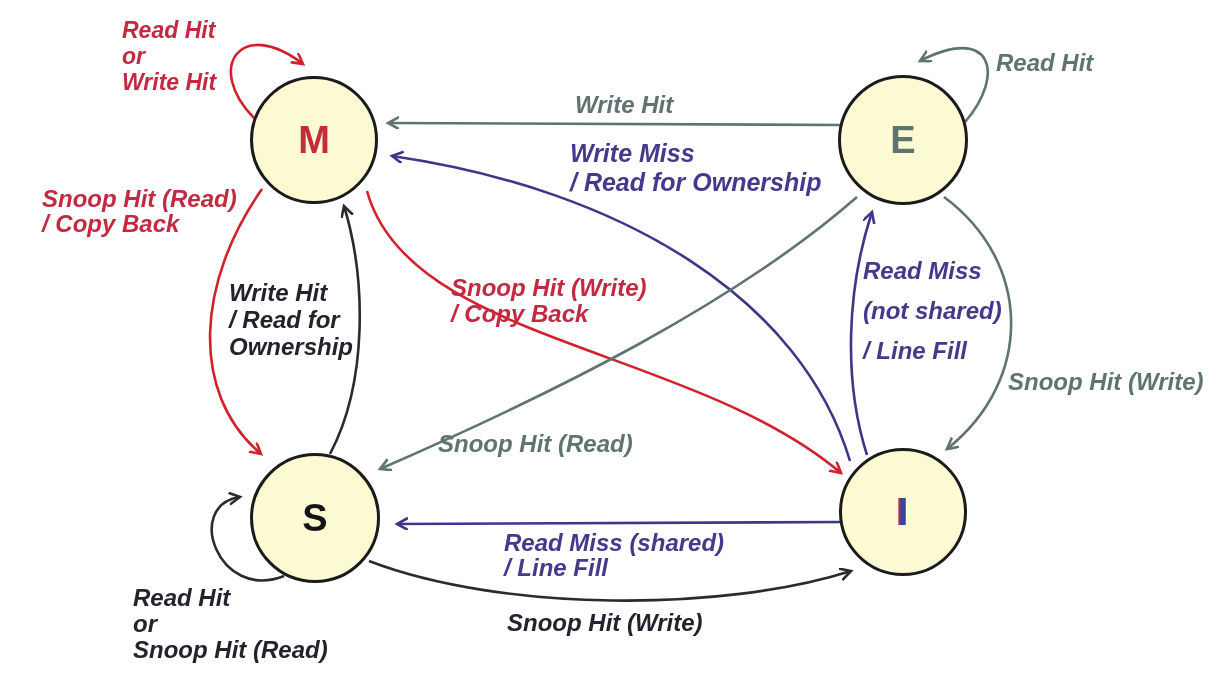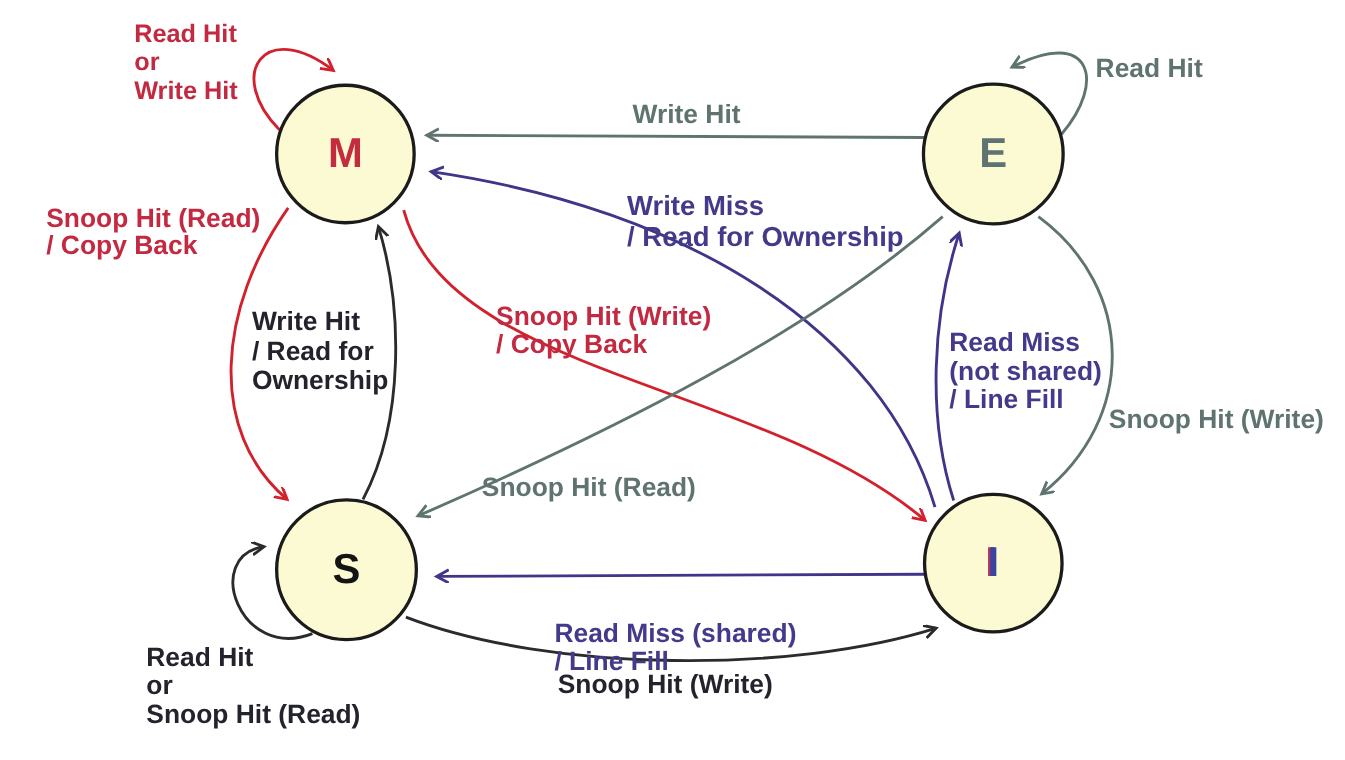--- a/index.html
+++ b/index.html
@@ -23,35 +23,36 @@
   }
   .state-m{left:250px;top:76px;width:122px;height:122px;color:#C52B3F;}
   .state-e{left:838px;top:75px;width:124px;height:124px;color:#5F7470;}
   .state-s{left:250px;top:453px;width:124px;height:124px;color:#141414;}
   .state-i{left:839px;top:448px;width:122px;height:122px;color:#3A44A0;}
   .state-i .letter{text-shadow:-2px 0 0 #B03558;}
 
   .lbl{
     position:absolute;font-weight:700;font-size:24px;line-height:26px;
     white-space:pre-line;
+    font-style:italic;
   }
   .red{color:#C32A41;}
   .gray{color:#5F7470;}
-  .purple{color:#443A8C;margin-top:34px;}
+  .purple{color:#443A8C;}
   .blk{color:#23232D;}
 
   .l-m-self{left:122px;top:17px;font-size:23px;}
   .l-e-self{left:996px;top:50px;}
   .l-e-m{left:575px;top:92px;}
   .l-i-m{left:570px;top:139px;font-size:25px;line-height:29px;}
   .l-m-s{left:42px;top:186px;line-height:25px;}
   .l-s-m{left:229px;top:279px;line-height:27px;}
   .l-m-i{left:451px;top:275px;line-height:26px;}
   .l-e-s{left:438px;top:431px;}
-  .l-i-e{left:863px;top:265px;line-height:26px;}
+  .l-i-e{left:863px;top:251px;line-height:40px;}
   .l-e-i{left:1008px;top:369px;}
   .l-s-self{left:133px;top:585px;line-height:26px;}
   .l-i-s{left:504px;top:530px;line-height:25px;}
   .l-s-i{left:507px;top:610px;}
 </style>
 </head>
 <body>
 
 <div class="stage">
 

